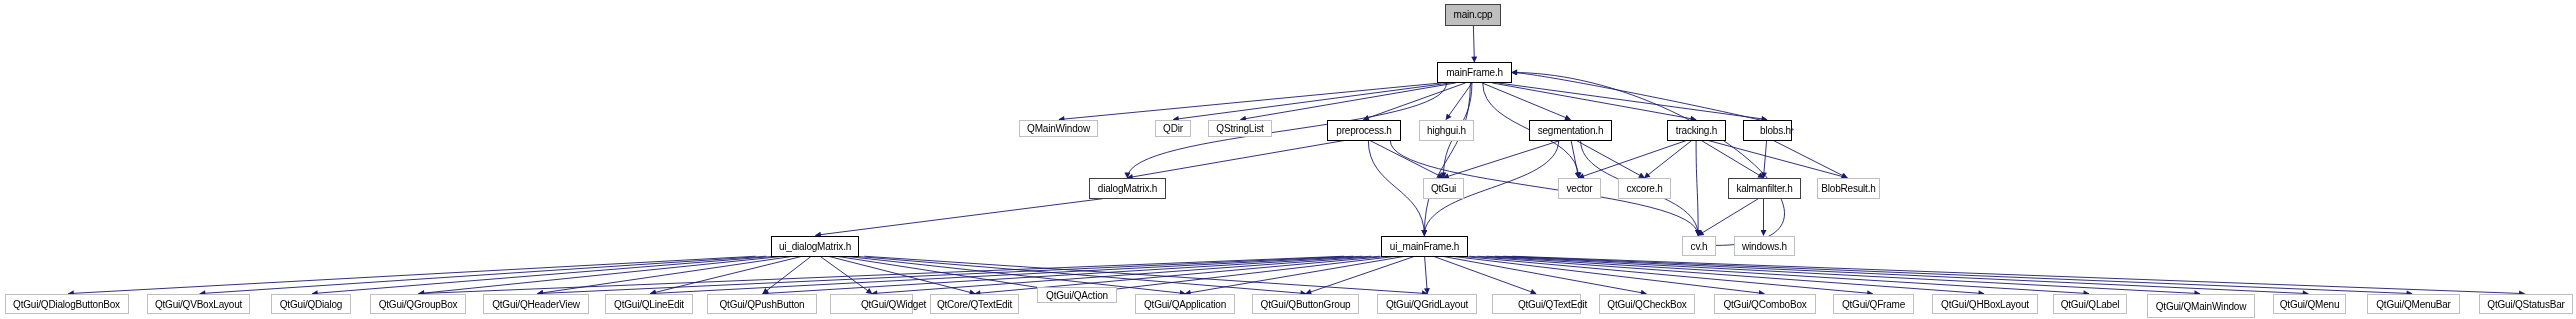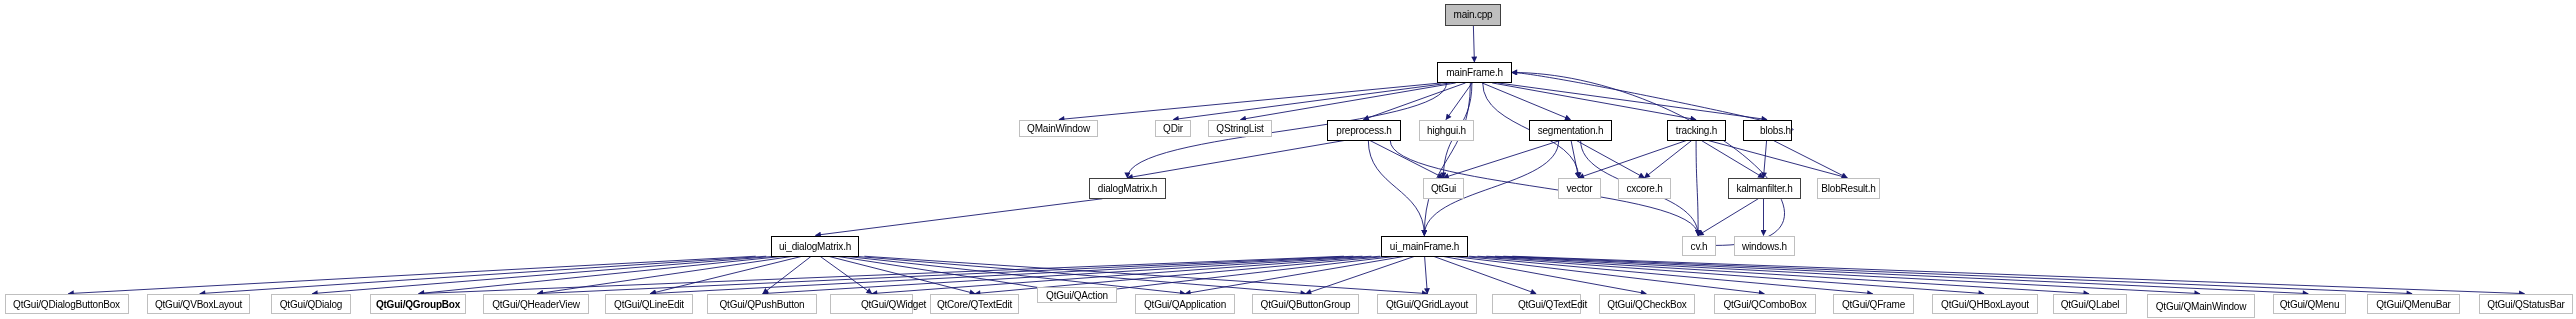--- a/index.html
+++ b/index.html
@@ -112,21 +112,21 @@
     <div class="node ext" style="left: 1618px; top: 178px; width: 53px; height: 21px;">cxcore.h</div>
     <div class="node local dark" style="left: 1728px; top: 178px; width: 73px; height: 21px;">kalmanfilter.h</div>
     <div class="node ext" style="left: 1817px; top: 178px; width: 63px; height: 21px;">BlobResult.h</div>
     <div class="node local" style="left: 771px; top: 236px; width: 88px; height: 21px;">ui_dialogMatrix.h</div>
     <div class="node local" style="left: 1381px; top: 236px; width: 87px; height: 21px;">ui_mainFrame.h</div>
     <div class="node ext" style="left: 1682px; top: 236px; width: 34px; height: 20px;">cv.h</div>
     <div class="node ext" style="left: 1734px; top: 236px; width: 61px; height: 20px;">windows.h</div>
     <div class="node ext" style="left: 4.5px; top: 294px; width: 124px; height: 20px;">QtGui/QDialogButtonBox</div>
     <div class="node ext" style="left: 147px; top: 294px; width: 103px; height: 20px;">QtGui/QVBoxLayout</div>
     <div class="node ext" style="left: 271px; top: 294px; width: 80px; height: 20px;">QtGui/QDialog</div>
-    <div class="node ext" style="left: 370px; top: 294px; width: 96px; height: 20px; font-weight: bold;">QtGui/QGroupBox</div>
+    <div class="node ext" style="left: 370px; top: 294px; width: 96px; height: 20px;">QtGui/QGroupBox</div>
     <div class="node ext" style="left: 483px; top: 294px; width: 106px; height: 20px;">QtGui/QHeaderView</div>
     <div class="node ext" style="left: 605px; top: 294px; width: 88px; height: 20px;">QtGui/QLineEdit</div>
     <div class="node ext" style="left: 707px; top: 294px; width: 110px; height: 20px;">QtGui/QPushButton</div>
     <div class="node ext" style="left: 830px; top: 294px; width: 83px; height: 20px; padding-left: 44px;">QtGui/QWidget</div>
     <div class="node ext" style="left: 930px; top: 294px; width: 89px; height: 20px;">QtCore/QTextEdit</div>
     <div class="node ext" style="left: 1037px; top: 287px; width: 80px; height: 16px;">QtGui/QAction</div>
     <div class="node ext" style="left: 1135px; top: 294px; width: 100px; height: 20px;">QtGui/QApplication</div>
     <div class="node ext" style="left: 1252px; top: 294px; width: 107px; height: 20px;">QtGui/QButtonGroup</div>
     <div class="node ext" style="left: 1377px; top: 294px; width: 100px; height: 20px;">QtGui/QGridLayout</div>
     <div class="node ext" style="left: 1492px; top: 294px; width: 89px; height: 20px; padding-left: 32px;">QtGui/QTextEdit</div>

